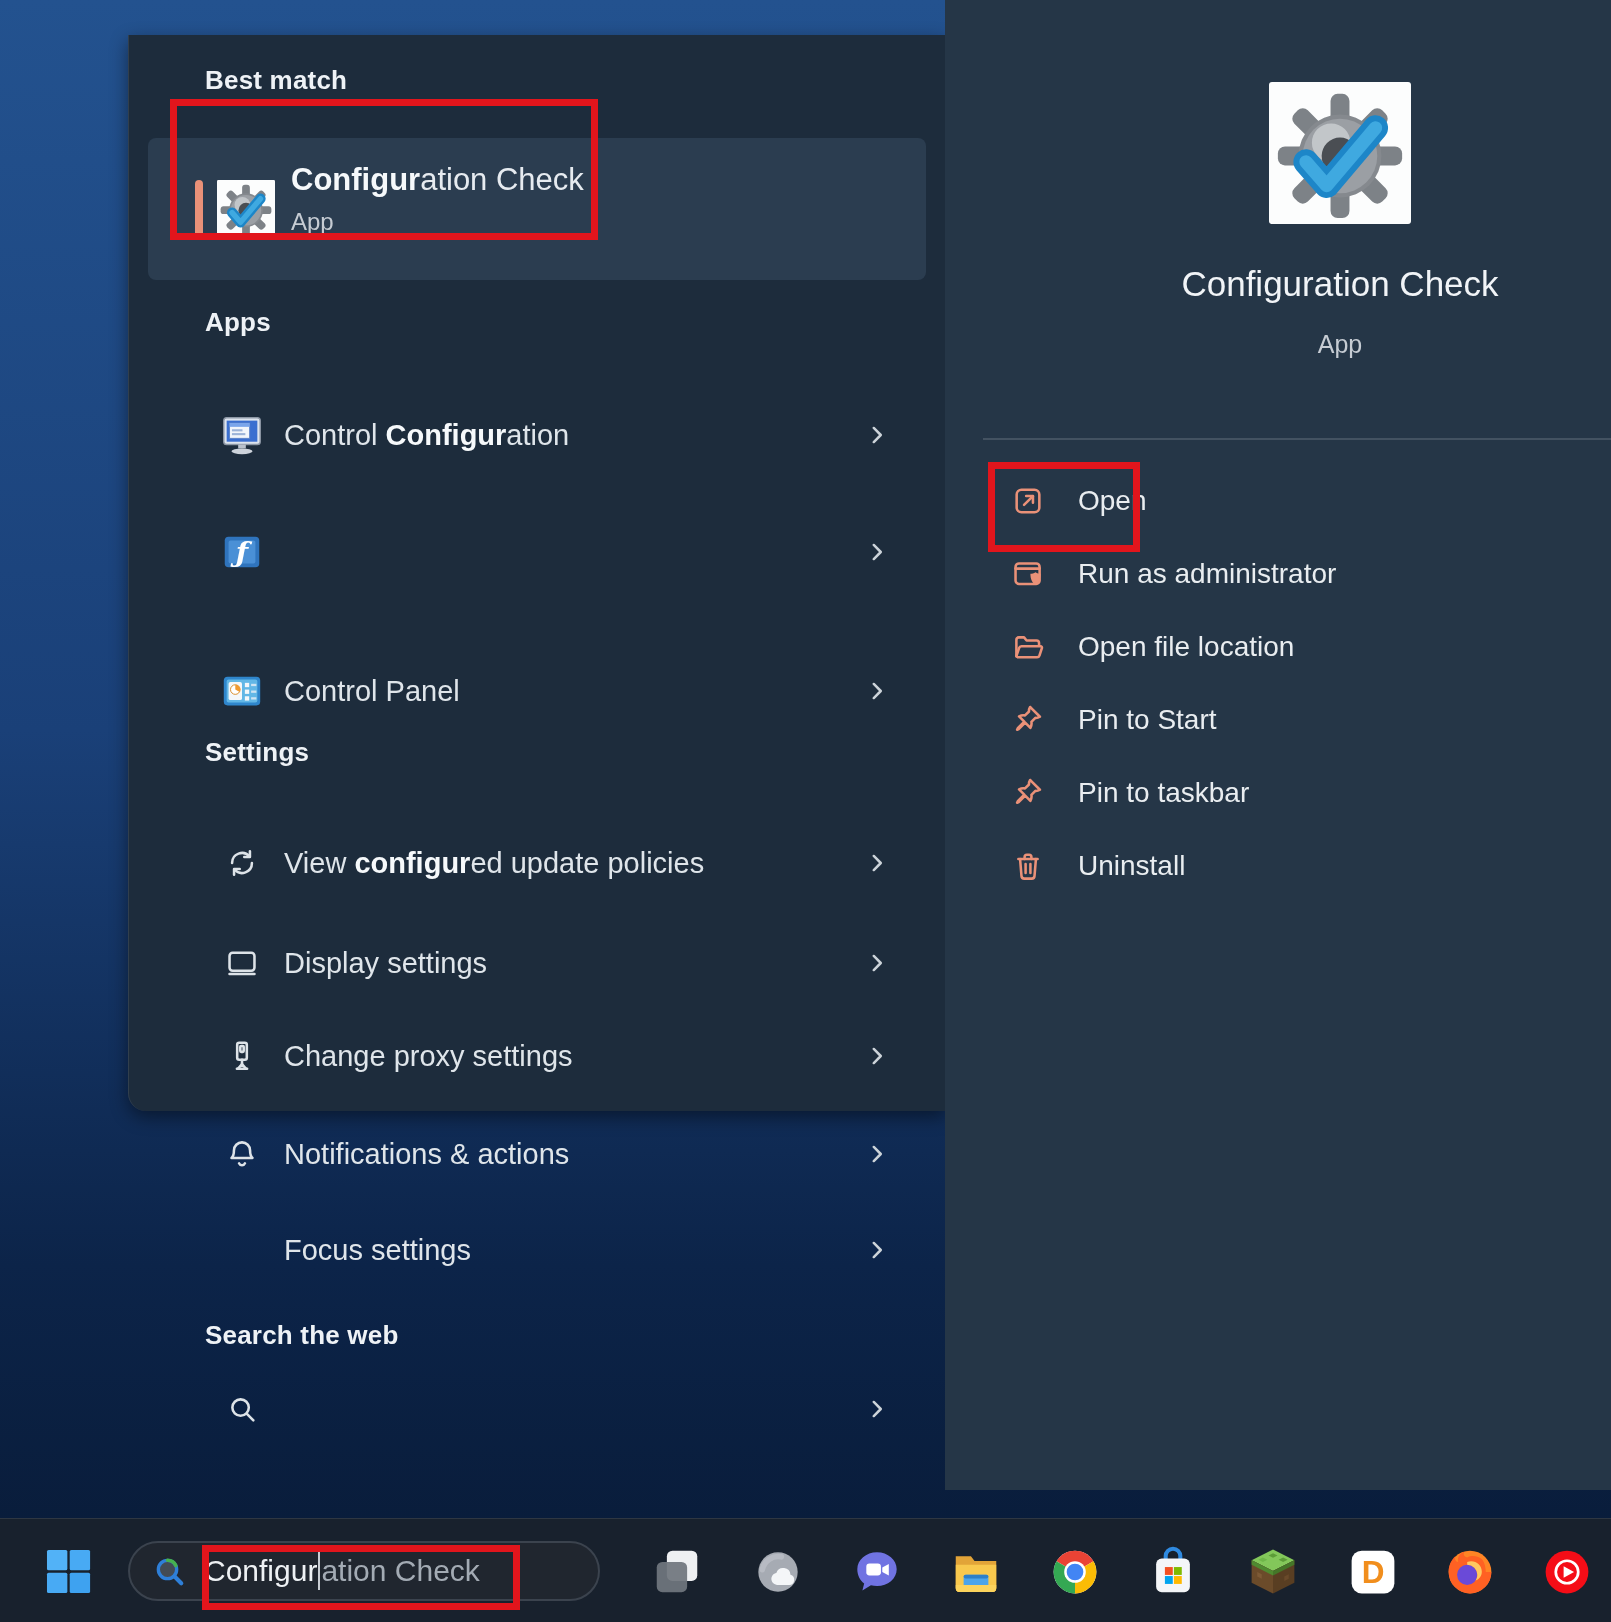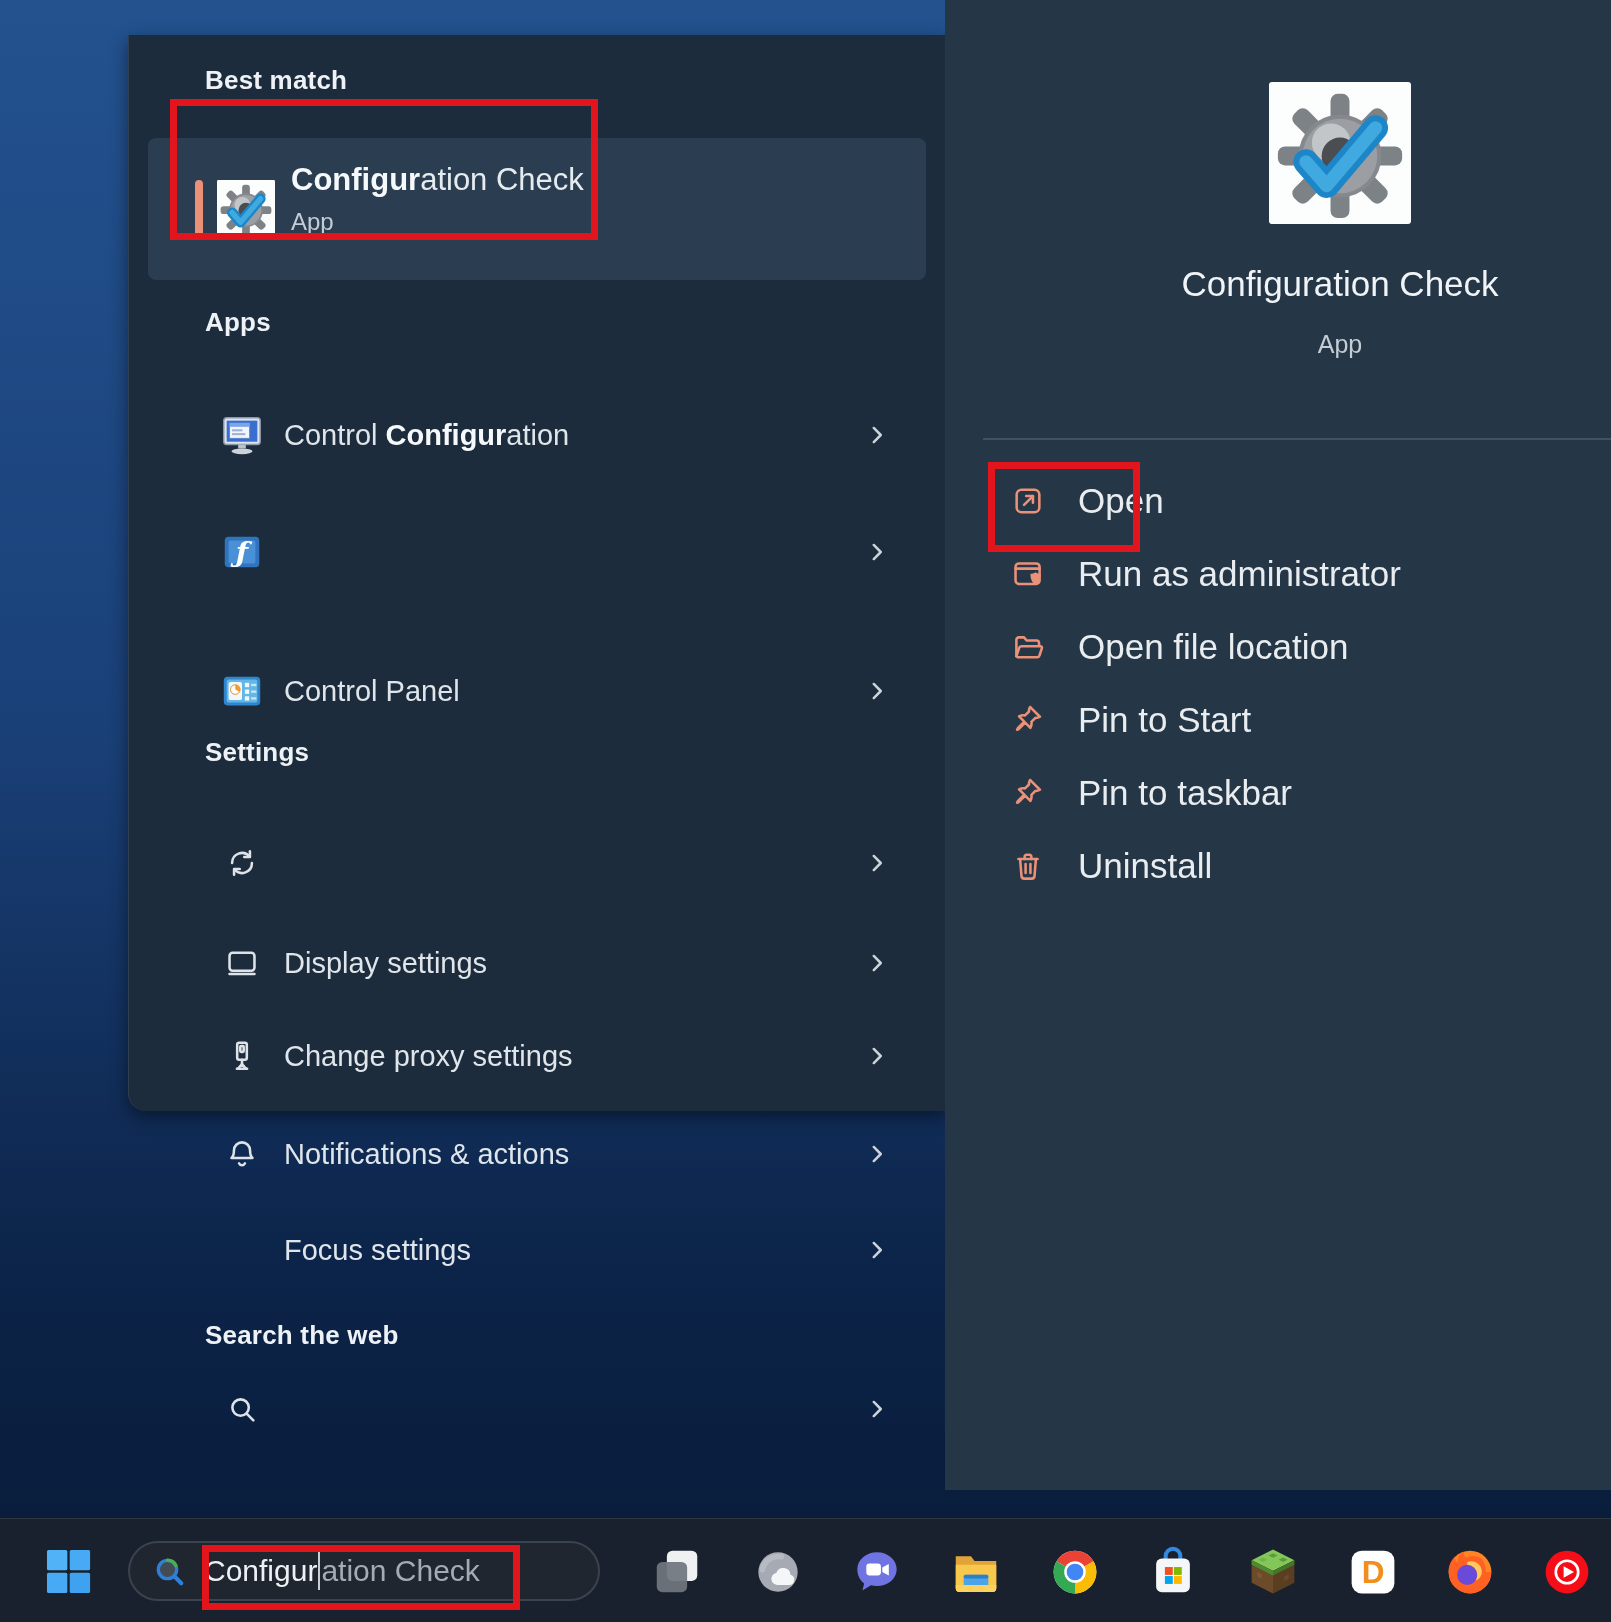--- a/index.html
+++ b/index.html
@@ -30,21 +30,21 @@
   .ico{display:inline-flex;align-items:center;justify-content:center;}
   .ico svg{width:100%;height:100%;}
   .stroke-ico{color:#dde3e8;}
   
   #detail-icon{position:absolute;left:324px;top:82px;width:142px;height:142px;}
   #detail-title{position:absolute;left:0;top:264px;width:100%;text-align:center;font-size:35px;color:#f1f4f7;}
   #detail-sub{position:absolute;left:0;top:330px;width:100%;text-align:center;font-size:25px;color:#c6ccd3;}
   #detail-divider{position:absolute;left:38px;top:438px;width:752px;height:2px;background:rgba(255,255,255,.14);}
   .action-row{position:absolute;left:0;width:700px;height:73px;}
   .action-ico{position:absolute;left:66px;top:50%;transform:translateY(-50%);width:34px;height:34px;color:#ea9178;}
-  .action-label{position:absolute;left:133px;top:50%;transform:translateY(-50%);font-size:35px;color:#e9edf0;white-space:nowrap;}
+  .action-label{position:absolute;left:133px;top:50%;transform:translateY(-50%);font-size:28px;color:#e9edf0;white-space:nowrap;}
   
   #taskbar{position:absolute;left:0;top:1518px;width:1611px;height:104px;background:#18212d;
            border-top:1px solid rgba(255,255,255,.10);}
   #start-btn{position:absolute;left:42px;top:26px;width:52px;height:52px;}
   #search-pill{position:absolute;left:128px;top:22px;width:472px;height:60px;border-radius:30px;
                background:#20262f;border:2px solid #3b434e;box-sizing:border-box;}
   #pill-ico{position:absolute;left:20px;top:9px;width:40px;height:40px;}
   #pill-text{position:absolute;left:74px;top:0;height:56px;display:flex;align-items:center;font-size:30px;}
   #pill-typed{color:#eef1f4;}
   #pill-caret{display:inline-block;width:2px;height:38px;background:#c9ced4;margin:0 1px;}
@@ -156,20 +156,23 @@
         <div class="row" style="top: 780px; height: 95px;">
           <span class="row-icon">
             <span class="ico stroke-ico" style="width: 34px; height: 34px;">
               <svg viewBox="0 0 24 24" fill="none" stroke="currentColor" stroke-width="1.8" stroke-linecap="round" stroke-linejoin="round">
                 <path d="M5 12a7 7 0 0 1 12.3-4.6"></path>
                 <path d="M17.6 3.7v4h-4"></path>
     <path d="M19 12a7 7 0 0 1-12.3 4.6"></path>
                 <path d="M6.4 20.3v-4h4"></path>
               </svg>
             </span>
+          </span>
+          <span class="row-label">
+            <div><span class="">View </span><span class="seg-b">configur</span><span class="">ed update policies</span></div>
           </span>
           <span class="chev"><svg viewBox="0 0 24 24" fill="none" stroke="currentColor" stroke-width="1.8" stroke-linecap="round" stroke-linejoin="round">
               <path d="M9 5.5l6.5 6.5L9 18.5" stroke-width="2.3"></path>
             </svg></span>
         </div>
         <div class="row" style="top: 880px; height: 95px; text-align: center;">
           <span class="row-icon">
             <span class="ico stroke-ico" style="width: 34px; height: 34px;">
               <svg viewBox="0 0 24 24" fill="none" stroke="currentColor" stroke-width="1.8" stroke-linecap="round" stroke-linejoin="round">
                 <rect x="3.2" y="4.8" width="17.6" height="12.6" rx="2.2"></rect>

